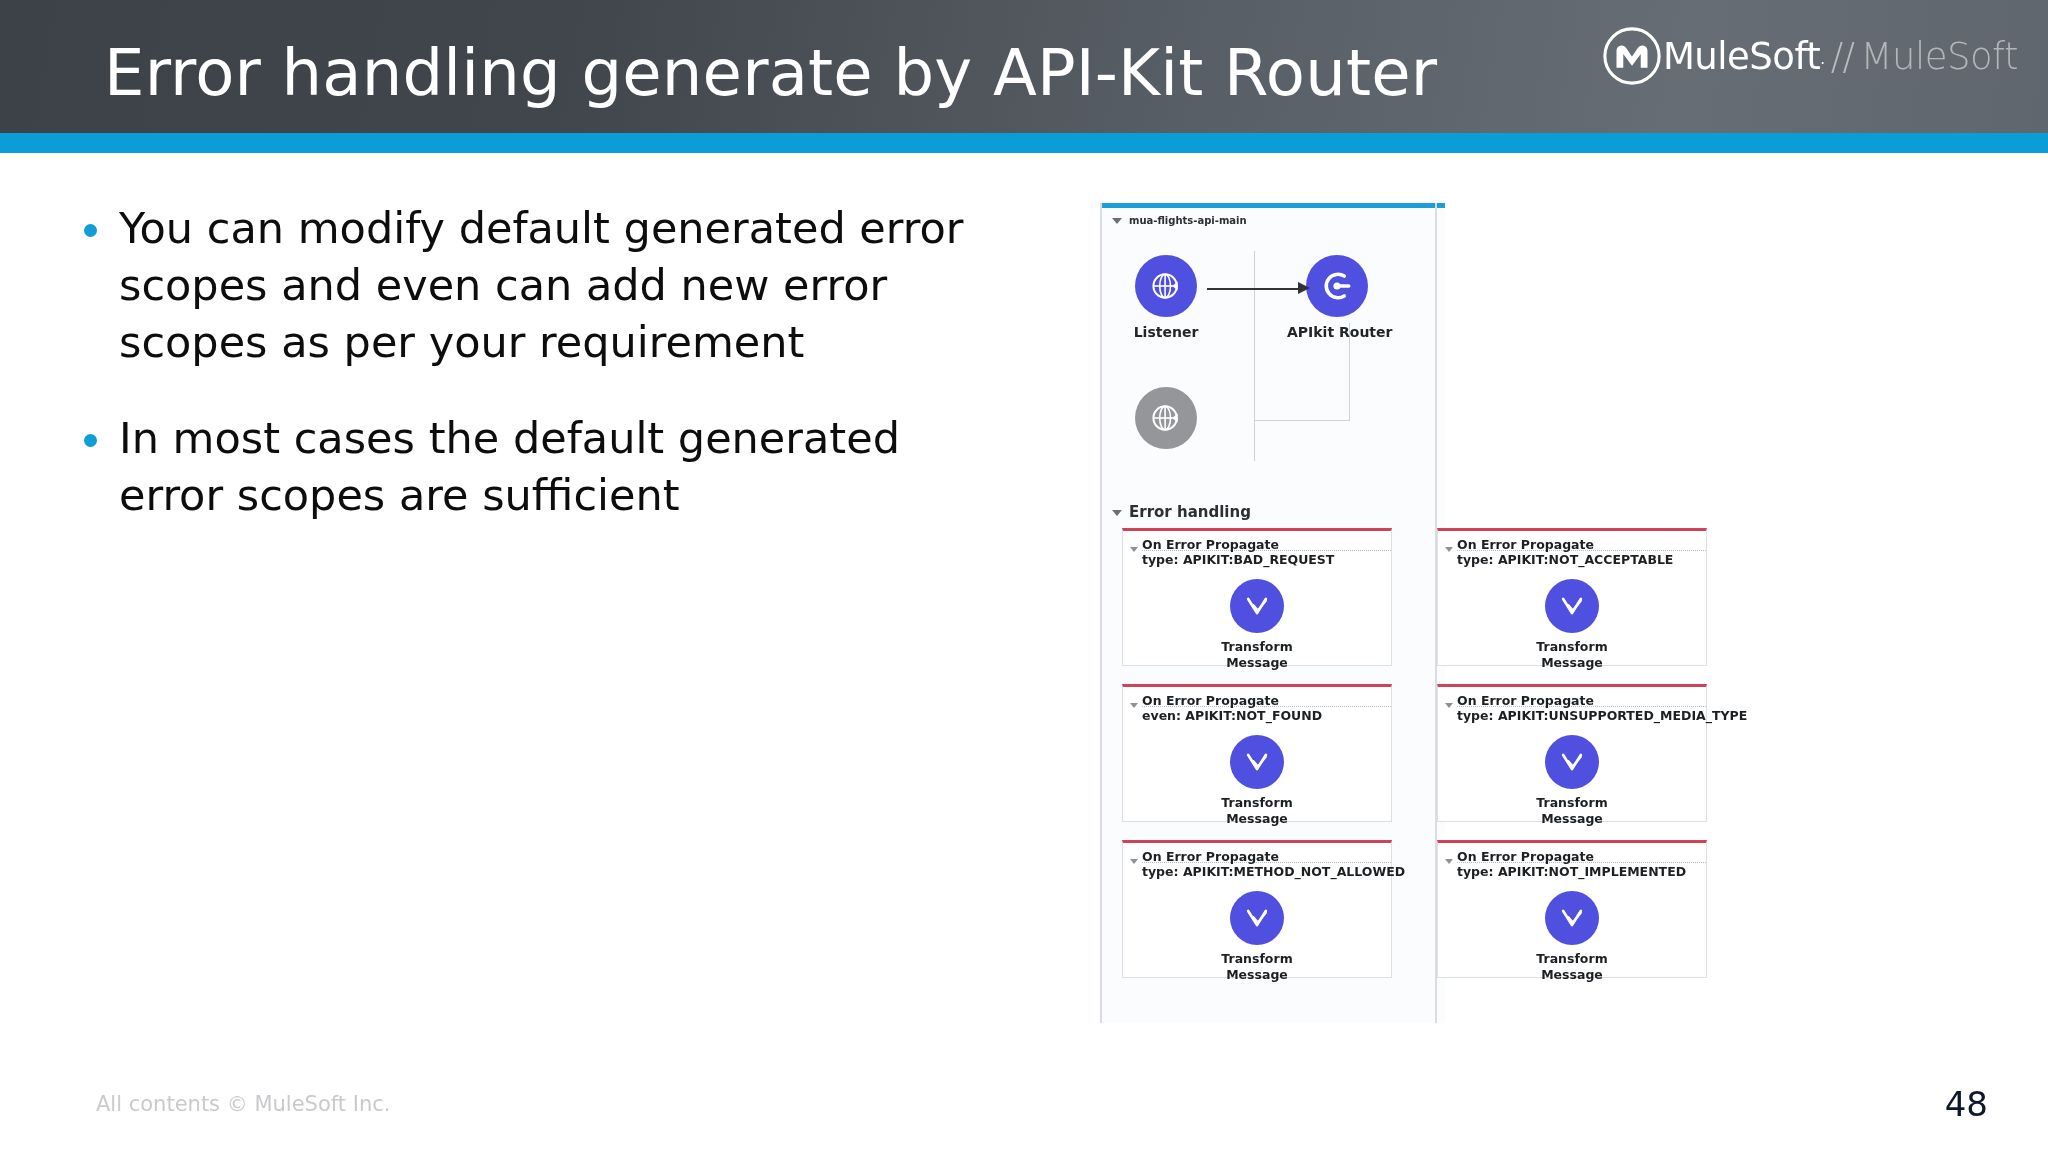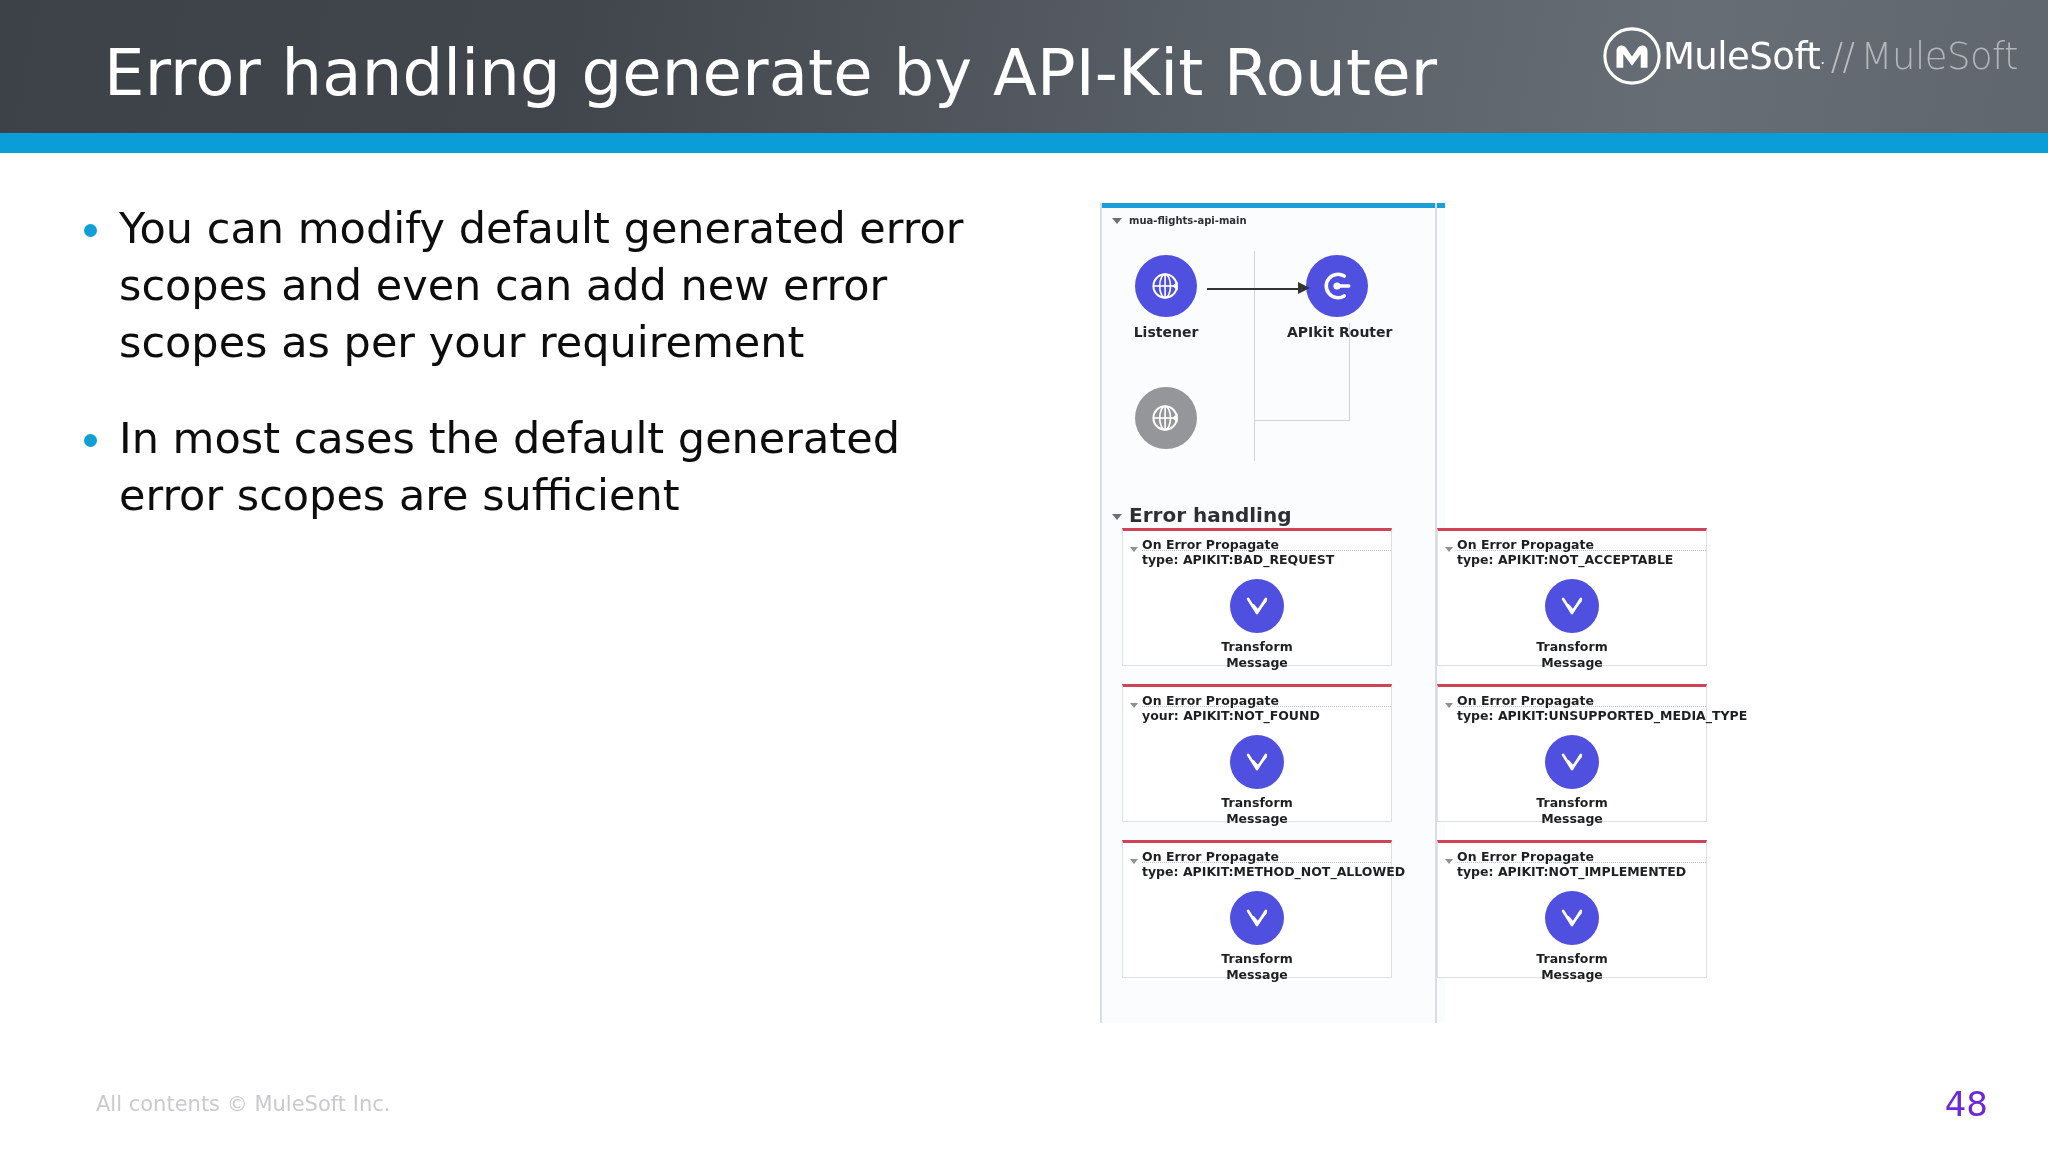--- a/index.html
+++ b/index.html
@@ -113,21 +113,21 @@
   .guide-v {
     position:absolute; width:1px; background:#cfd3d8;
   }
   .guide-h {
     position:absolute; height:1px; background:#cfd3d8;
   }
 
   
   #err-heading {
     position:absolute; left:10px; top:300px;
-    font-size:20px; color:#2c2f33; font-weight:600; white-space:nowrap;
+    font-size:15px; color:#2c2f33; font-weight:600; white-space:nowrap;
     font-family:"DejaVu Sans", sans-serif;
   }
 
   
   #err-grid {
     position:absolute; left:22px; top:325px;
     width:790px;
     display:grid;
     grid-template-columns:270px 270px;
     column-gap:45px; row-gap:18px;
@@ -174,21 +174,21 @@
   }
 
   
   #footer-copy {
     position:absolute; left:96px; bottom:36px;
     font-size:21px; color:#c8cacd; font-weight:400;
     font-family:"DejaVu Sans", sans-serif;
   }
   #page-number {
     position:absolute; right:60px; bottom:28px;
-    font-size:34px; color:#6d28d9; font-weight:400;
+    font-size:34px; color:#0f172a; font-weight:400;
     font-family:"DejaVu Sans", sans-serif;
   }
 </style>
 </head>
 <body>
 
 <div id="header">
   <div id="slide-title">Error handling generate by API-Kit Router</div>
 
   <div id="logo-wrap">
@@ -311,21 +311,21 @@
         </div>
         <div class="tm-label">Transform</div>
         <div class="tm-label">Message</div>
       </div>
     </div>
 
     <div class="err-box">
       <div class="err-dotted"></div>
       <div class="err-caret"></div>
       <div class="err-title">On Error Propagate</div>
-      <div class="err-type">your: APIKIT:NOT_FOUND</div>
+      <div class="err-type">even: APIKIT:NOT_FOUND</div>
       <div class="err-node">
         <div class="node-circle blue">
           <svg width="30" height="30" viewBox="0 0 34 34">
             <path d="M7 9 L17 25 L27 9" fill="none" stroke="#fff" stroke-width="3" stroke-linecap="round" stroke-linejoin="round"></path>
             <path d="M13 16 L18 22 L27 11" fill="none" stroke="#fff" stroke-width="2.4" stroke-linecap="round" stroke-linejoin="round"></path>
           </svg>
         </div>
         <div class="tm-label">Transform</div>
         <div class="tm-label">Message</div>
       </div>

